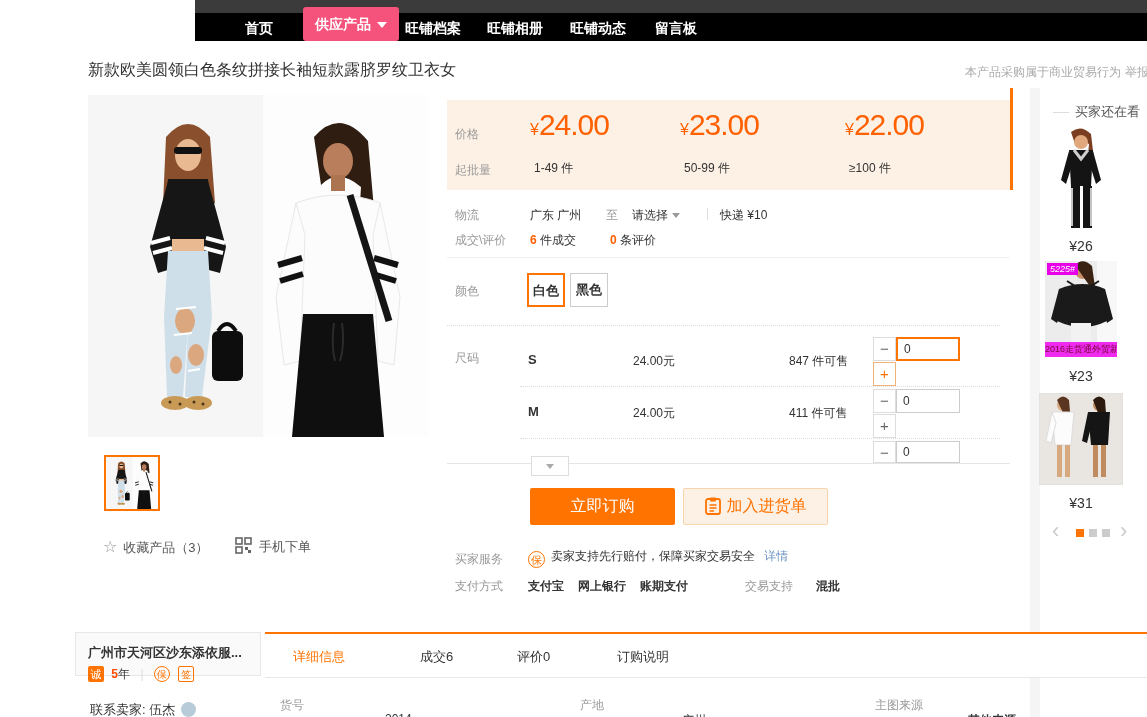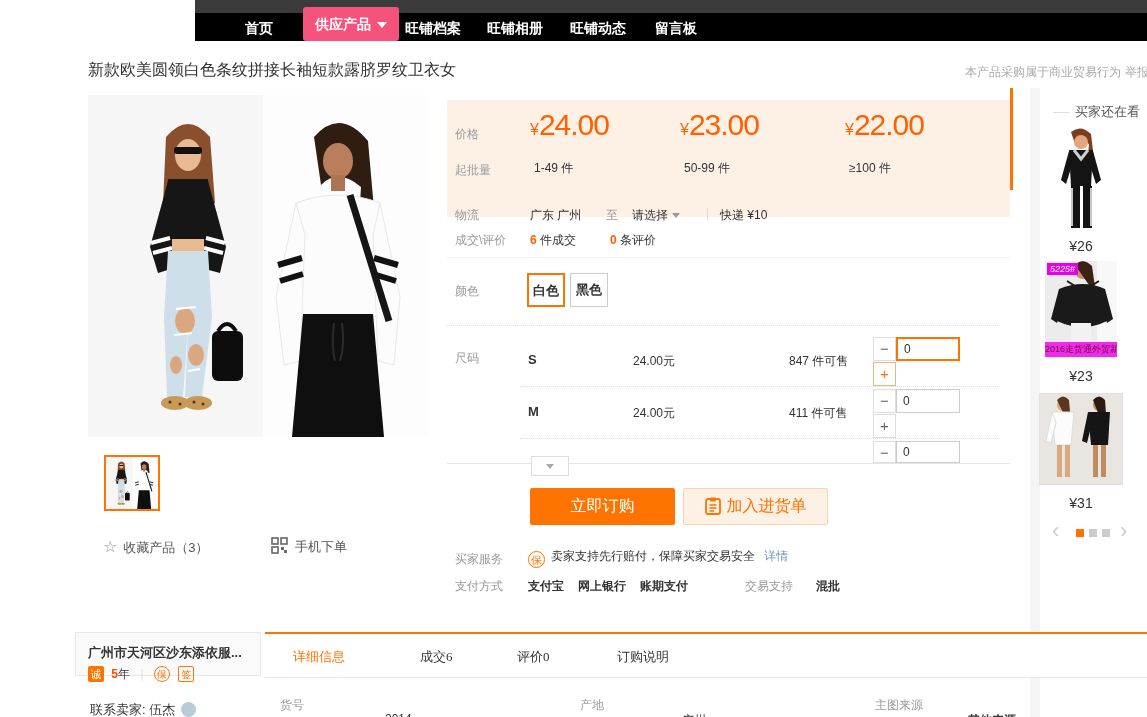--- a/index.html
+++ b/index.html
@@ -19,24 +19,24 @@
 
   .page-title { left:88px; top:60px; font-size:16px; color:#333; }
   .notice { left:965px; top:64px; font-size:12px; color:#aaa; }
   .report { left:1125px; top:64px; font-size:12px; color:#aaa; white-space:nowrap; }
 
   
   .main-photo { left:88px; top:95px; width:340px; height:342px; }
   .thumb { left:104px; top:455px; width:56px; height:56px; border:2px solid #ff7300; background:#fff; cursor:pointer; }
   .fav-row { left:103px; top:537px; font-size:13px; color:#555; cursor:pointer; }
   .star { color:#999; font-size:16px; margin-right:6px; }
-  .mobile-row { left:235px; top:537px; font-size:13px; color:#555; cursor:pointer;margin-left:36px; }
-
-  
-  .price-box { left:447px; top:100px; width:563px; height:117px; background:#fdf1e6;padding-left:6px; }
+  .mobile-row { left:235px; top:537px; font-size:13px; color:#555; cursor:pointer; }
+
+  
+  .price-box { left:447px; top:100px; width:563px; height:90px; background:#fdf1e6;padding-left:6px; }
   .lbl { font-size:12px; color:#999; }
   .price-lbl { position:absolute; left:8px; top:26px; }
   .moq-lbl { position:absolute; left:8px; top:62px; }
   .tier { position:absolute; top:8px; }
   .tier .yen { color:#ff6000; font-size:16px; }
   .tier .num { color:#ff6000; font-size:30px; letter-spacing:-1px; }
   .tier .qty { position:absolute; top:52px; left:4px; font-size:12px; color:#333; white-space:nowrap; }
   .t0 { left:83px; } .t1 { left:233px; } .t2 { left:398px;text-align:center; }
   .orange-vline { left:1010px; top:88px; width:3px; height:102px; background:#ff7300; }
 
@@ -97,21 +97,21 @@
   .badge-cheng { display:inline-block; width:16px; height:16px; background:#ff7300; color:#fff;
     font-size:11px; line-height:16px; text-align:center; border-radius:2px; }
   .mini-ico { display:inline-block; width:16px; height:16px; border:1px solid #ff7300; border-radius:50%;
     color:#ff7300; font-size:10px; line-height:15px; text-align:center; }
   .mini-doc { display:inline-block; width:16px; height:16px; border:1px solid #ff7300; border-radius:2px;
     color:#ff7300; font-size:10px; line-height:15px; text-align:center; }
   .contact-row { left:90px; top:701px; font-size:13px; color:#333; }
   .chat-ico { display:inline-block; width:15px; height:15px; background:#b8cbd9; border-radius:50%; vertical-align:-3px; margin-left:6px; }
 
   .tabbar { left:265px; top:632px; width:882px; height:46px; border-top:2px solid #ff7300; border-bottom:1px solid #e8e8e8; background:#fff; }
-  .tab { position:absolute; top:14px; font-size:13px; color:#333; cursor:pointer;font-family:Liberation Serif, serif; }
+  .tab { position:absolute; top:14px; font-size:13px; color:#333; cursor:pointer; }
   .tab.active { color:#ff7300; }
   .field-lbl { position:absolute; top:697px; font-size:12px; color:#999; }
   .field-val { position:absolute; top:712px; font-size:12px; color:#333; }
 </style>
 </head>
 <body>
 
 <div class="abs bar-gray"></div>
 <div class="abs bar-black">
   <span class="nav-item" style="left:50px">首页</span>

